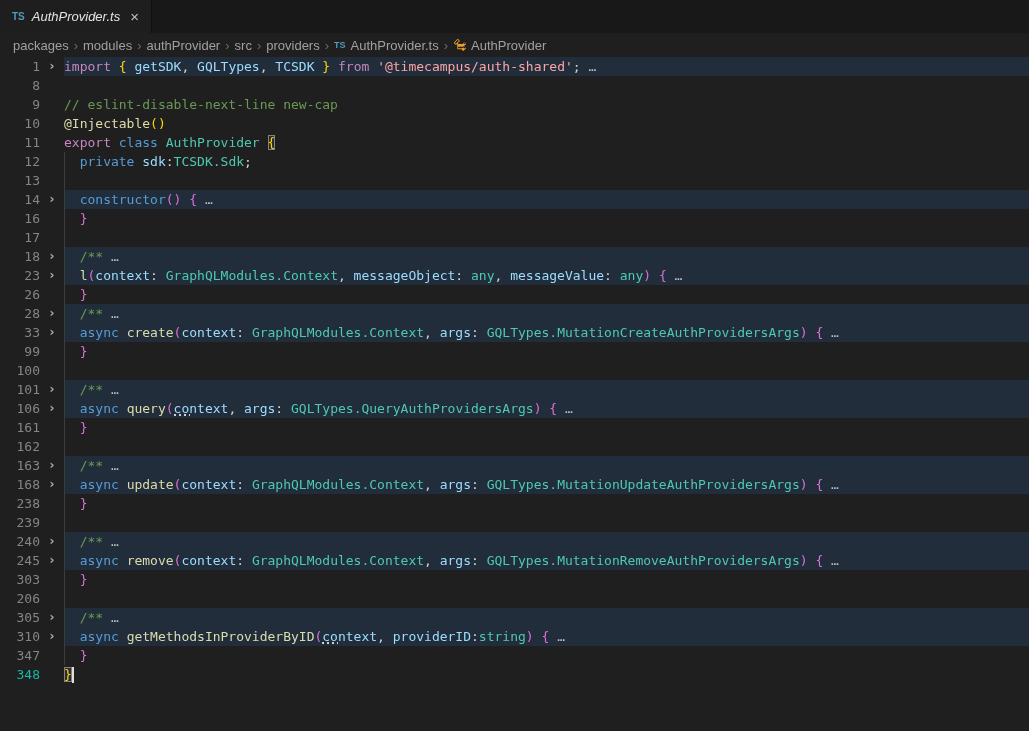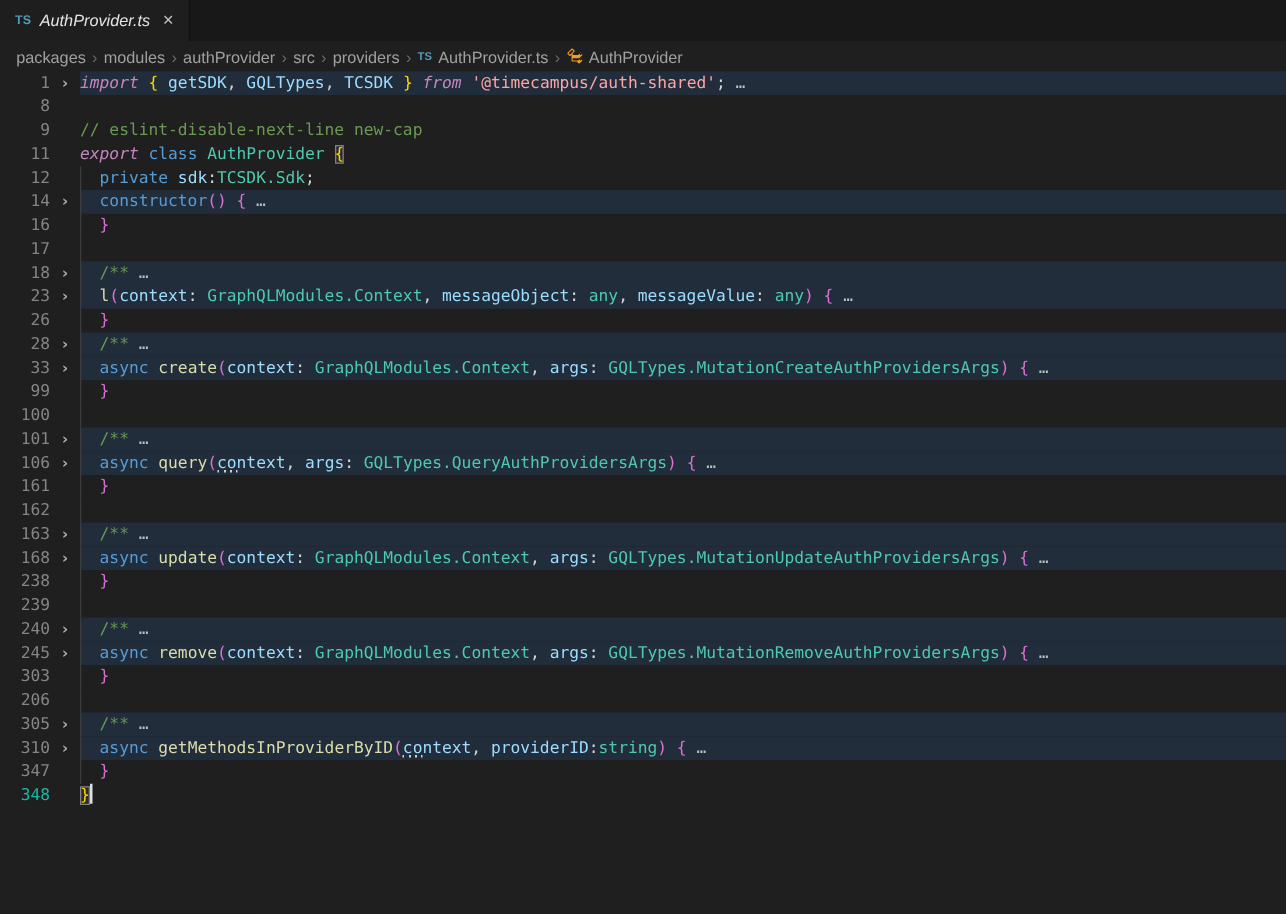--- a/index.html
+++ b/index.html
@@ -26,21 +26,21 @@
   .editor { flex:1; font:13px/19px "DejaVu Sans Mono",monospace; padding-top:0; }
   .line { display:flex; height:19px; }
   .ln { width:40px; text-align:right; color:#858585; flex:none; user-select:none; }
   .line.cur .ln { color:#14b8a6; }
   .fold-col { width:24px; flex:none; text-align:center; color:#a7aeb6;
               font:600 12px/19px "DejaVu Sans",sans-serif; cursor:pointer; }
   .code { flex:1; white-space:pre; position:relative; color:#d4d4d4; }
   .line.hl .code { background:#212d3b; }
   .guide { position:absolute; left:0; top:0; bottom:0; width:1px; background:#3c3c3c; }
 
-  .c-kw   { color:#C586C0;font-style:italic; }
+  .c-kw   { color:#C586C0; }
   .c-kw2  { color:#569CD6; }
   .c-type { color:#4EC9B0; }
   .c-var  { color:#9CDCFE; }
   .c-fn   { color:#DCDCAA; }
   .c-str  { color:#fca5a5; }
   .c-com  { color:#6A9955; }
   .c-pun  { color:#D4D4D4; }
   .c-b1   { color:#FFD700; }
   .c-b2   { color:#DA70D6; }
   .c-fold { color:#bfbfbf; }
@@ -105,28 +105,38 @@
         <span class="ln">8</span>
         <span class="fold-col"></span>
         <span class="code"></span>
       </div>
       <div class="line">
         <span class="ln">9</span>
         <span class="fold-col"></span>
         <span class="code"><span class="c-com">// eslint-disable-next-line new-cap</span></span>
       </div>
       <div class="line">
+        <span class="ln">10</span>
+        <span class="fold-col"></span>
+        <span class="code"><span class="c-fn">@Injectable</span><span class="c-b1">()</span></span>
+      </div>
+      <div class="line">
         <span class="ln">11</span>
         <span class="fold-col"></span>
         <span class="code"><span class="c-kw">export </span><span class="c-kw2">class </span><span class="c-type">AuthProvider </span><span class="c-b1 boxed">{</span></span>
       </div>
       <div class="line">
         <span class="ln">12</span>
         <span class="fold-col"></span>
         <span class="code"><i class="guide"></i><span class="c-pun">  </span><span class="c-kw2">private </span><span class="c-var">sdk</span><span class="c-pun">:</span><span class="c-type">TCSDK.Sdk</span><span class="c-pun">;</span></span>
+      </div>
+      <div class="line">
+        <span class="ln">13</span>
+        <span class="fold-col"></span>
+        <span class="code"><i class="guide"></i></span>
       </div>
       <div class="line hl">
         <span class="ln">14</span>
         <span class="fold-col">›</span>
         <span class="code"><i class="guide"></i><span class="c-pun">  </span><span class="c-kw2">constructor</span><span class="c-b2">()</span><span class="c-pun"> </span><span class="c-b2">{</span><span class="c-fold"> …</span></span>
       </div>
       <div class="line">
         <span class="ln">16</span>
         <span class="fold-col"></span>
         <span class="code"><i class="guide"></i><span class="c-b2">  }</span></span>

